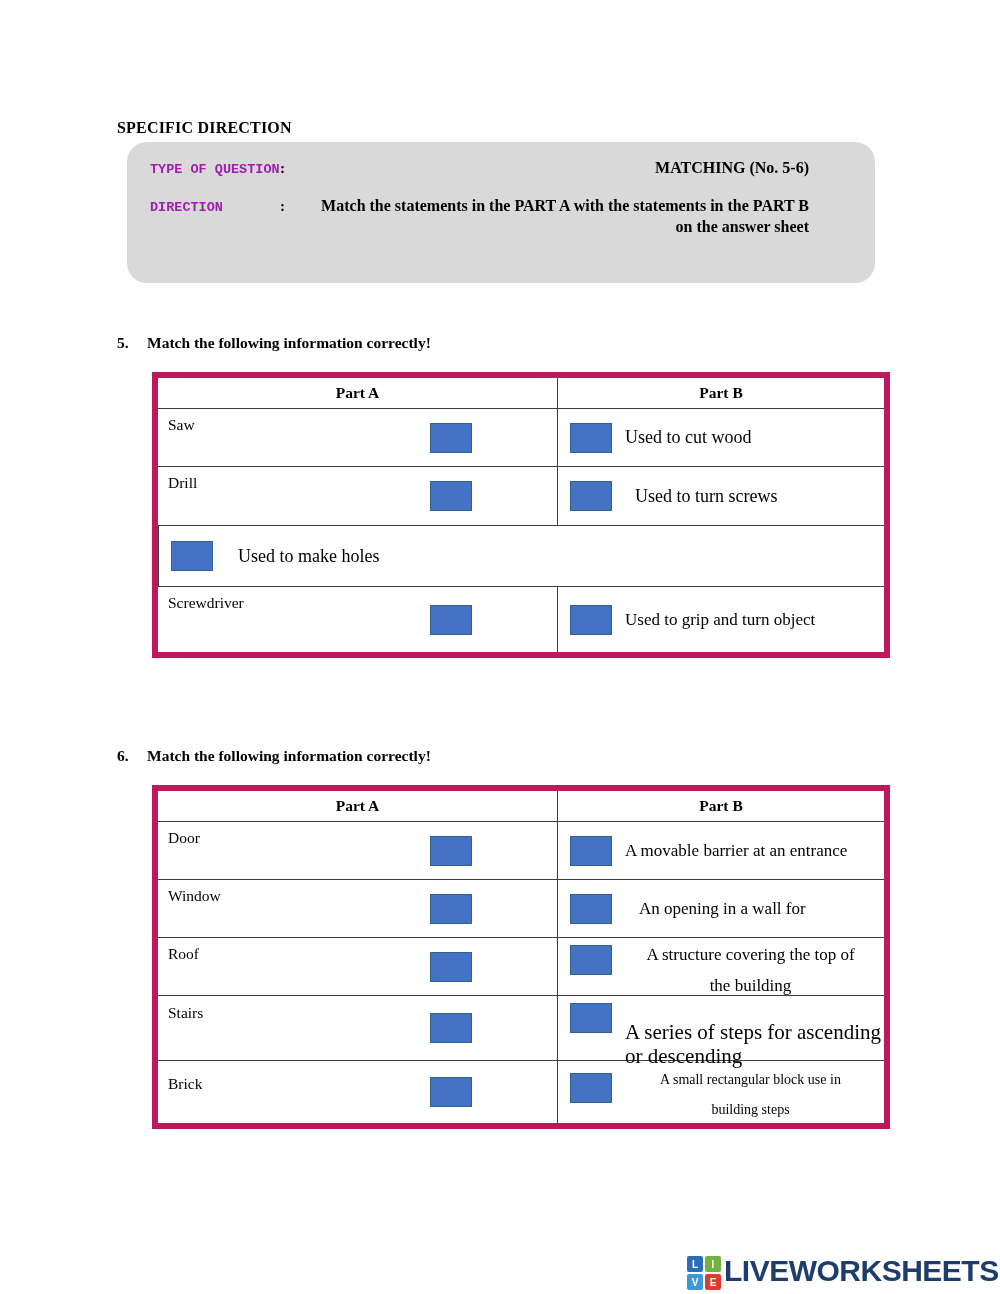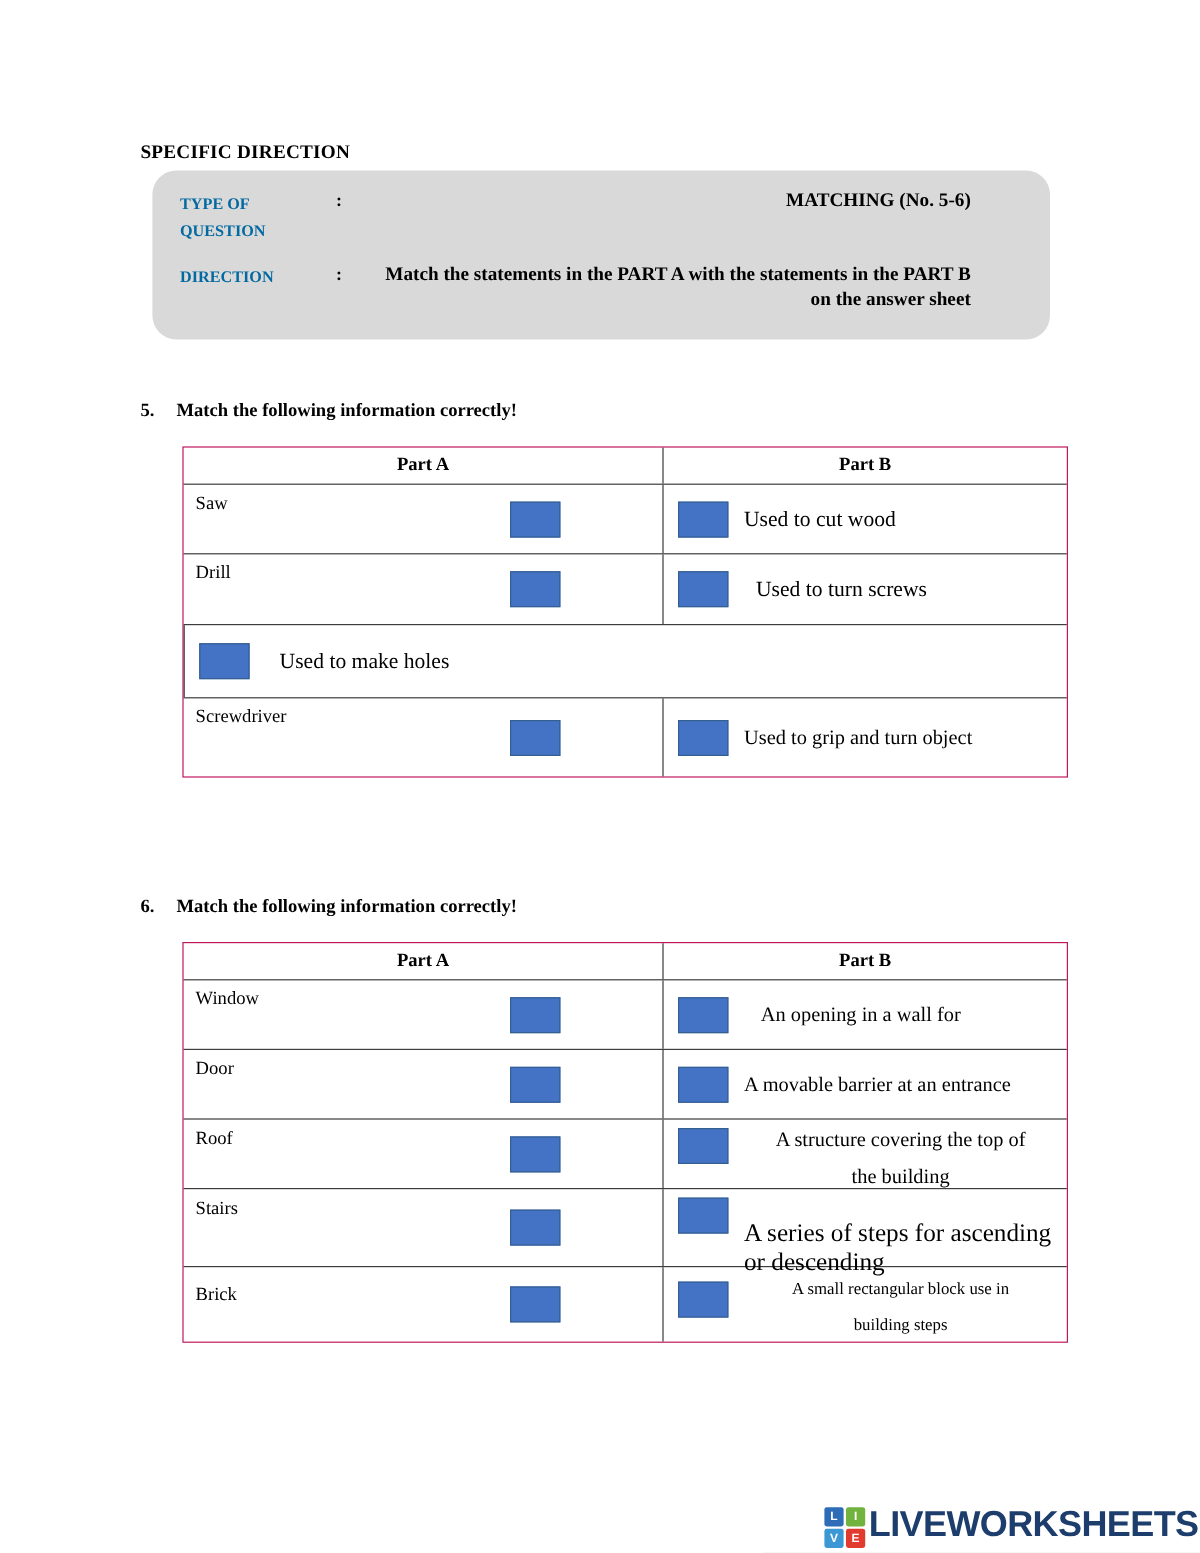--- a/index.html
+++ b/index.html
@@ -25,23 +25,23 @@
     position:absolute; left:127px; top:142px;
     width:748px; height:141px;
     background:var(--box-bg, #d9d9d9);
     border-radius:20px;
     padding:16px 20px 0 23px;
   }
   .info-row { display:flex; align-items:flex-start; }
   .info-row + .info-row { margin-top:15px; }
   .info-label {
     width:130px; flex:0 0 130px;
-    font-family:Liberation Serif, serif;
+    font-family:Liberation Mono, monospace;
     font-weight:bold; font-size:13.5px; line-height:23px;
-    color:#0369a1;
+    color:#a21caf;
   }
   .info-colon {
     width:21px; flex:0 0 21px;
     font-weight:bold; font-size:15px; line-height:21px;
   }
   .info-value {
     width:508px;
     font-weight:bold; font-size:16px; line-height:20.5px;text-align:right;
   }
 
@@ -52,21 +52,21 @@
     display:flex;
   }
   .q5-heading { top:334px; }
   .q6-heading { top:747px; }
   .q-number { width:30px; }
 
   
   .match-table {
     position:absolute; left:152px;
     width:738px;
-    border:1px solid #be185d;
+    border:6px solid #be185d;
     background:#fff;
   }
   .t5 { top:372px; }
   .t6 { top:785px; }
   .mt-header { display:flex; height:31px; border-bottom:1px solid #3d3d3d; }
   .mt-header-cell {
     display:flex; align-items:center; justify-content:center;
     font-weight:bold; font-size:15.5px;
   }
   .mt-header-cell.ca { width:399px; }
@@ -207,37 +207,37 @@
   </div>
 
   <div class="match-table t6">
     <div class="mt-header">
       <div class="mt-header-cell ca">Part A</div>
       <div class="mt-header-cell cb">Part B</div>
     </div>
 
     <div class="mt-row" style="height:58px">
       <div class="cell-a">
+        <span class="a-label">Door</span>
+        <span class="sq"></span>
+      </div>
+      <div class="cell-b">
+        <span class="sq"></span>
+        <span class="b-text">A movable barrier at an entrance</span>
+      </div>
+    </div>
+
+    <div class="mt-row" style="height:58px">
+      <div class="cell-a">
         <span class="a-label">Window</span>
         <span class="sq"></span>
       </div>
       <div class="cell-b">
         <span class="sq"></span>
         <span class="b-text" style="padding-left:14px">An opening in a wall for</span>
-      </div>
-    </div>
-
-    <div class="mt-row" style="height:58px">
-      <div class="cell-a">
-        <span class="a-label">Door</span>
-        <span class="sq"></span>
-      </div>
-      <div class="cell-b">
-        <span class="sq"></span>
-        <span class="b-text">A movable barrier at an entrance</span>
       </div>
     </div>
 
     <div class="mt-row" style="height:58px">
       <div class="cell-a">
         <span class="a-label">Roof</span>
         <span class="sq"></span>
       </div>
       <div class="cell-b v-top">
         <span class="sq"></span>

